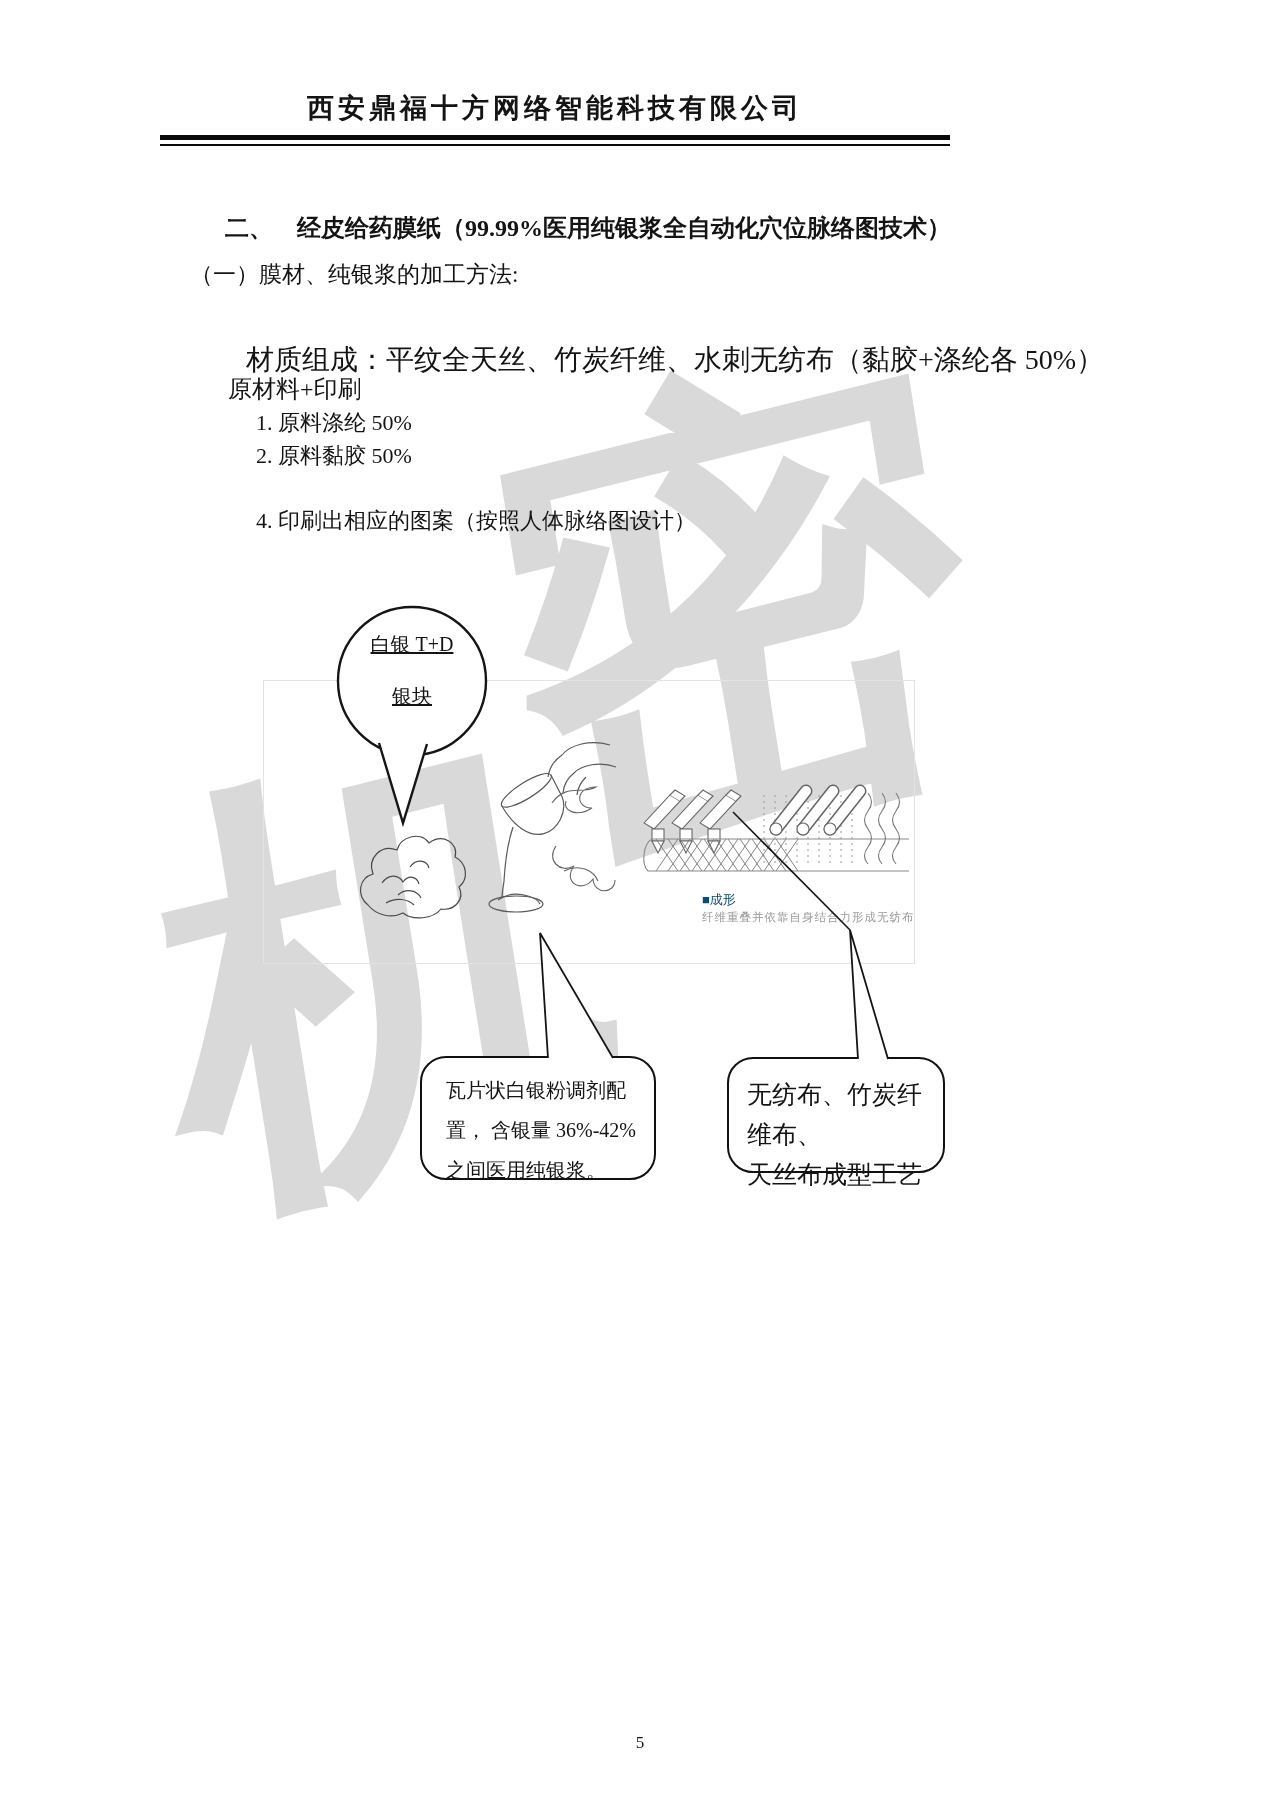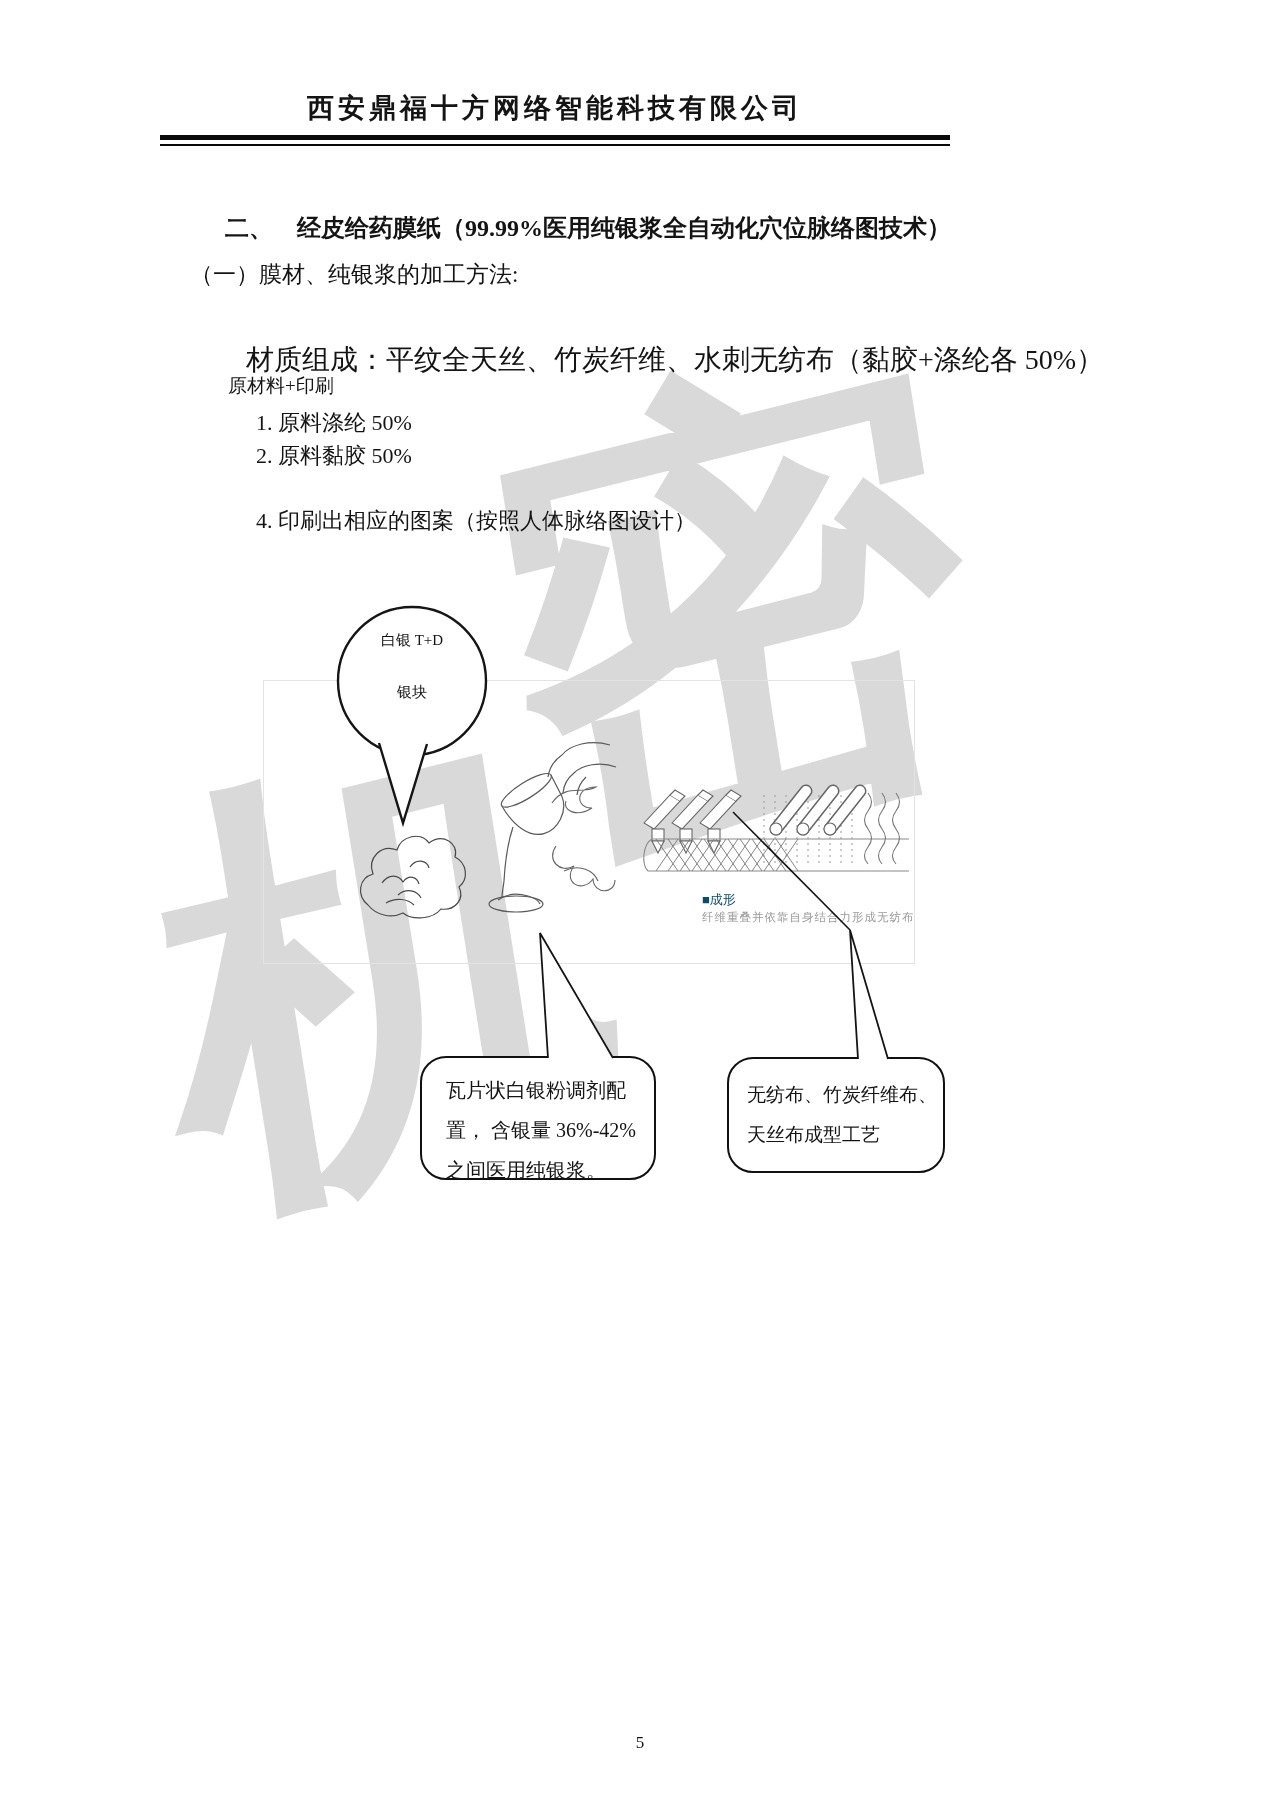--- a/index.html
+++ b/index.html
@@ -16,40 +16,40 @@
   .wm-bottom{left:162px;top:752px;font-size:450px;}
   
   .company{left:160px;top:90px;width:790px;text-align:center;
            font-size:27px;font-weight:700;letter-spacing:4px;}
   .rule-thick{position:absolute;left:160px;top:135px;width:790px;height:5px;background:#0a0a0a;}
   .rule-thin{position:absolute;left:160px;top:144px;width:790px;height:2px;background:#0a0a0a;}
   
   .doc-title{left:190px;top:212px;font-size:24px;font-weight:700;margin-left:35px;}
   .doc-subtitle{left:190px;top:259px;font-size:23px;}
   .composition{left:246px;top:341px;font-size:28px;}
-  .materials{left:228px;top:373px;font-size:19px;text-align:right;}
+  .materials{left:228px;top:373px;font-size:24px;text-align:right;}
   .step{left:256px;font-size:22px;}
   .step-0{top:408px;} .step-1{top:441px;} .step-2{top:474px;} .step-3{top:506px;}
   
   .image-box{position:absolute;left:263px;top:680px;width:650px;height:282px;
              border:1px solid #e3e3e3;}
   .image-box svg{position:absolute;left:0;top:0;}
   .caption-label{left:438px;top:210px;font-size:13px;color:#0c4a6e;}
   .caption-text{left:438px;top:229px;font-size:11.5px;color:#9a9a9a;letter-spacing:1px;}
   .overlay{position:absolute;left:0;top:0;width:1280px;height:1810px;pointer-events:none;}
-  .bubble-line{width:150px;text-align:center;font-size:15px;}
+  .bubble-line{width:150px;text-align:center;font-size:20px;text-decoration:underline;}
   .bubble-l1{left:337px;top:631px;}
   .bubble-l2{left:337px;top:683px;}
   .callout{position:absolute;border:2px solid #111;border-radius:26px;background:#fff;}
   .callout-left{left:420px;top:1056px;width:232px;height:120px;}
   .callout-right{left:727px;top:1057px;width:214px;height:112px;}
   .co-line{font-size:20px;line-height:40px;}
   .callout-left .co-line{margin-left:24px;}
   .callout-left .co-first{margin-top:12px;}
-  .callout-right .co-line{margin-left:18px;font-size:19px;}
+  .callout-right .co-line{margin-left:18px;font-size:25px;}
   .callout-right .co-first{margin-top:16px;}
   .page-num{left:0;top:1733px;width:100%;text-align:center;font-size:17px;}
 </style>
 </head>
 <body>
 
 <div class="page">
 
   <div class="wm wm-top">密</div>
   <div class="wm wm-bottom">机</div>

